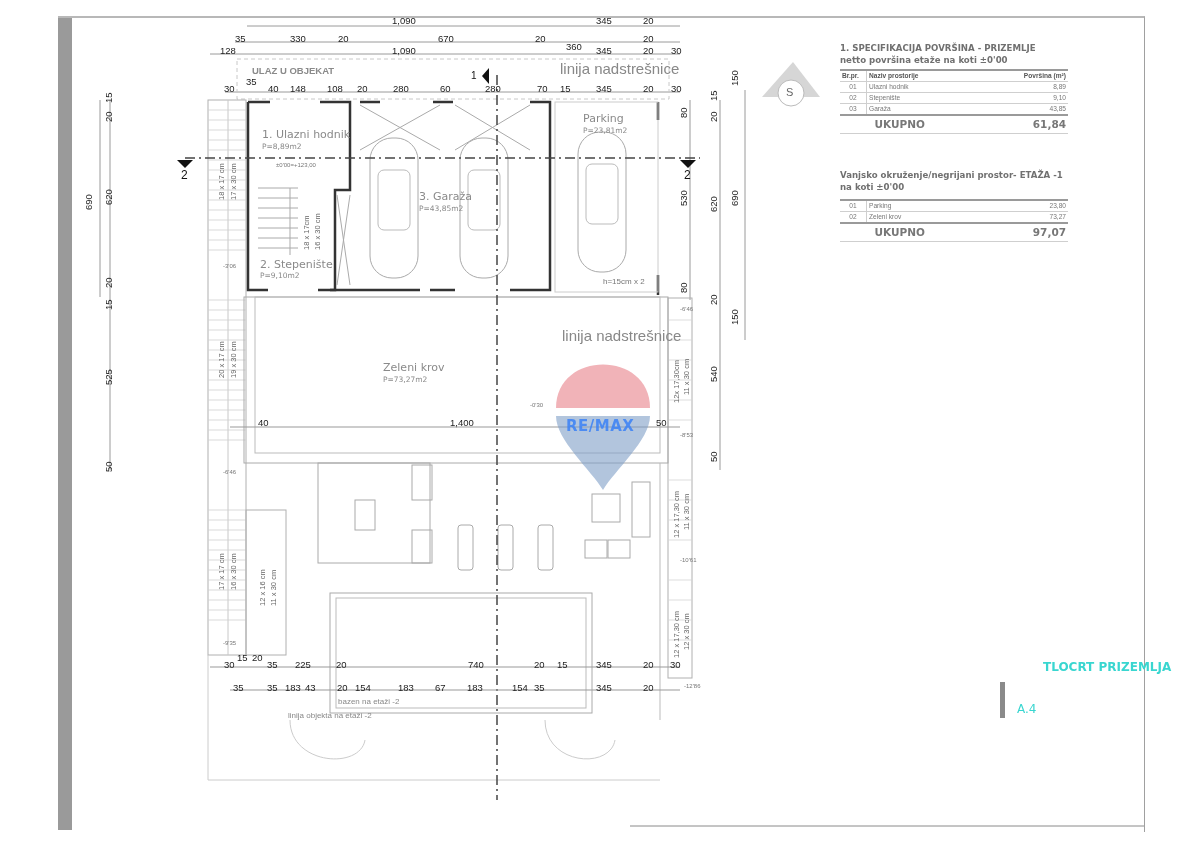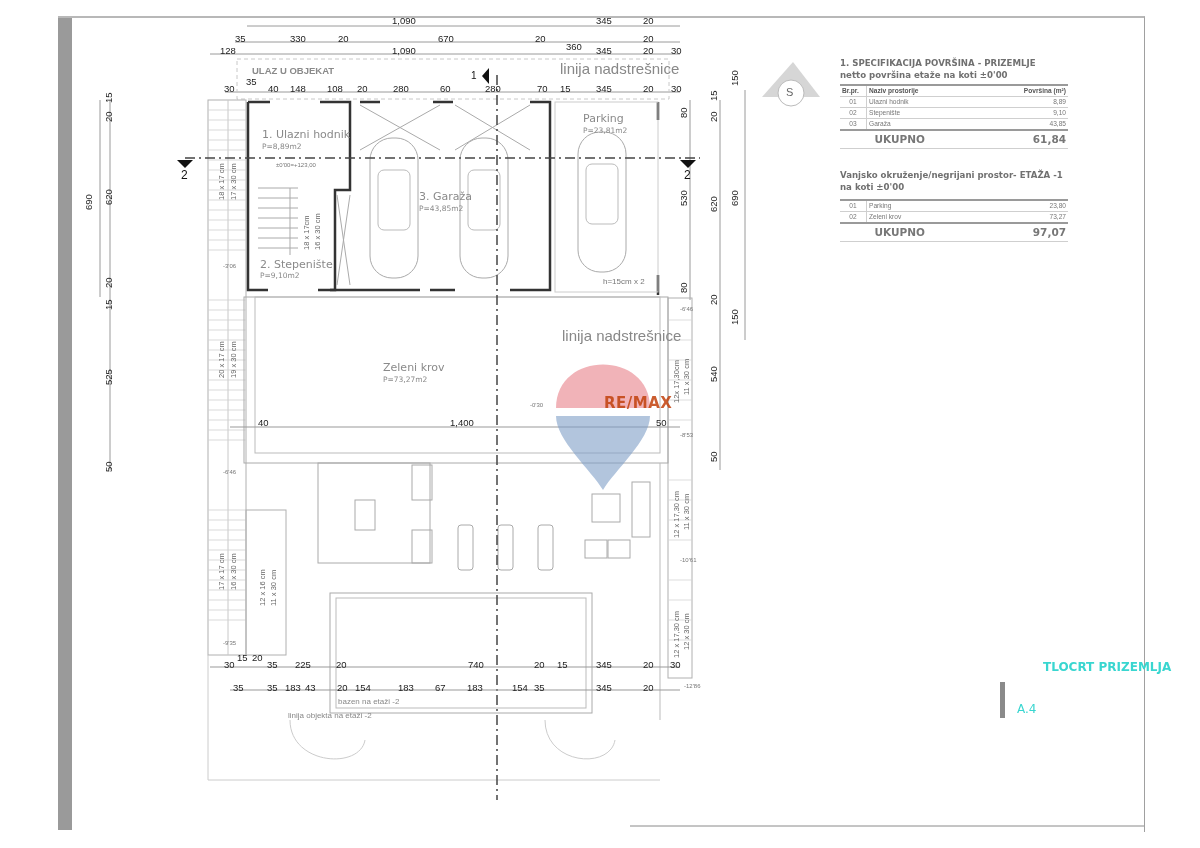--- a/index.html
+++ b/index.html
@@ -22,21 +22,21 @@
   .spec table{width:100%;border-collapse:collapse;margin-top:3px;border-top:2px solid #9a9a9a;}
   .spec td,.spec th{font-family:"Liberation Sans",sans-serif;font-size:6.6px;color:#777;padding:1px 2px;border-bottom:1px solid #cfcfcf;line-height:8px;}
   .spec th{font-weight:bold;color:#555;text-align:left;}
   .spec td.num{width:22px;text-align:center;border-right:1px solid #cfcfcf;}
   .spec th.num{width:22px;border-right:1px solid #cfcfcf;}
   .spec td.val,.spec th.val{text-align:right;}
   .spec tr.total td{font-family:"DejaVu Sans",sans-serif;font-size:10.5px;font-weight:bold;color:#777;border-top:2px solid #9a9a9a;border-bottom:1px solid #cfcfcf;padding:2px 2px;line-height:13px;}
   #sheet-title{position:absolute;left:1043px;top:660px;font-family:"DejaVu Sans",sans-serif;font-weight:bold;font-size:12px;color:#39d6d0;}
   #sheet-number{position:absolute;left:1017px;top:702px;font-family:"DejaVu Sans",sans-serif;font-size:12px;color:#39d6d0;}
   #sheet-number-bar{position:absolute;left:1000px;top:682px;width:5px;height:36px;background:#8a8a8a;}
-  #remax-text{position:absolute;left:566px;top:394px;font-family:"DejaVu Sans",sans-serif;font-weight:bold;font-size:15px;color:#c2410c;letter-spacing:0.5px;opacity:0.85;margin-left:38px;}
+  #remax-text{position:absolute;left:566px;top:417px;font-family:"DejaVu Sans",sans-serif;font-weight:bold;font-size:15px;color:#3b82f6;letter-spacing:0.5px;opacity:0.85;}
 </style>
 </head>
 <body>
 
 <div id="sheet-left-bar"></div>
 <div id="sheet"></div>
 
 <svg id="plan-svg" width="1200" height="848" viewBox="0 0 1200 848" xmlns="http://www.w3.org/2000/svg">
   <g fill="none" stroke="#9a9a9a" stroke-width="1">
 
@@ -346,21 +346,21 @@
 <div class="stair-label" style="left:229px;top:590px;">16 x 30 cm</div>
 <div class="stair-label" style="left:258px;top:606px;">12 x 16 cm</div>
 <div class="stair-label" style="left:269px;top:606px;">11 x 30 cm</div>
 <div class="stair-label" style="left:672px;top:403px;">12x 17,30cm</div>
 <div class="stair-label" style="left:682px;top:395px;">11 x 30 cm</div>
 <div class="stair-label" style="left:672px;top:538px;">12 x 17,30 cm</div>
 <div class="stair-label" style="left:682px;top:530px;">11 x 30 cm</div>
 <div class="stair-label" style="left:672px;top:658px;">12 x 17,30 cm</div>
 <div class="stair-label" style="left:682px;top:650px;">12 x 30 cm</div>
 
-<div class="spec" style="top:57px;">
+<div class="spec" style="top:42px;">
   <h3>1. SPECIFIKACIJA POVRŠINA - PRIZEMLJE</h3>
   <h3>netto površina etaže na koti ±0'00</h3>
   <table>
     <tbody>
         <tr>
       <th class="num">Br.pr.</th>
       <th>Naziv prostorije</th>
       <th class="val">Površina (m²)</th>
     </tr>
     <tr>

